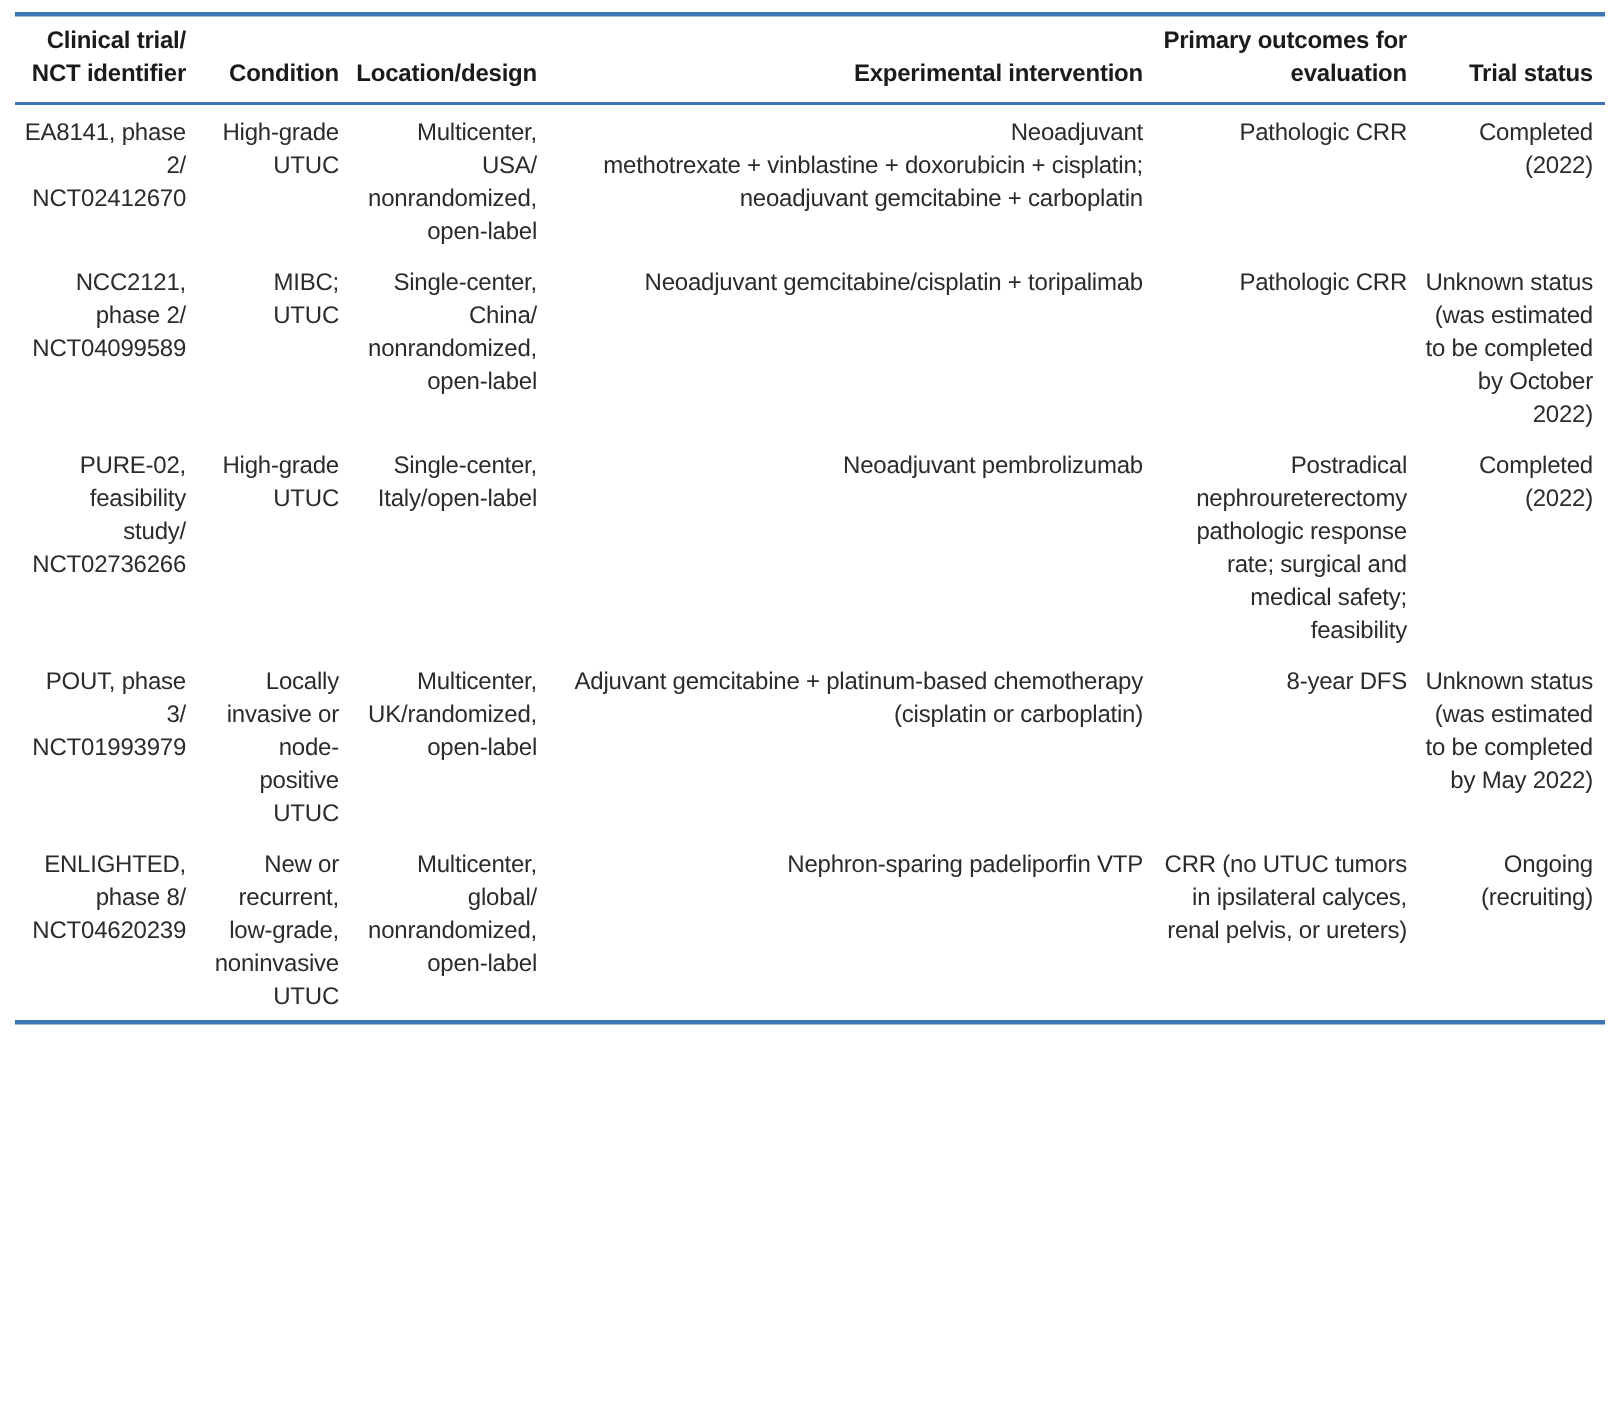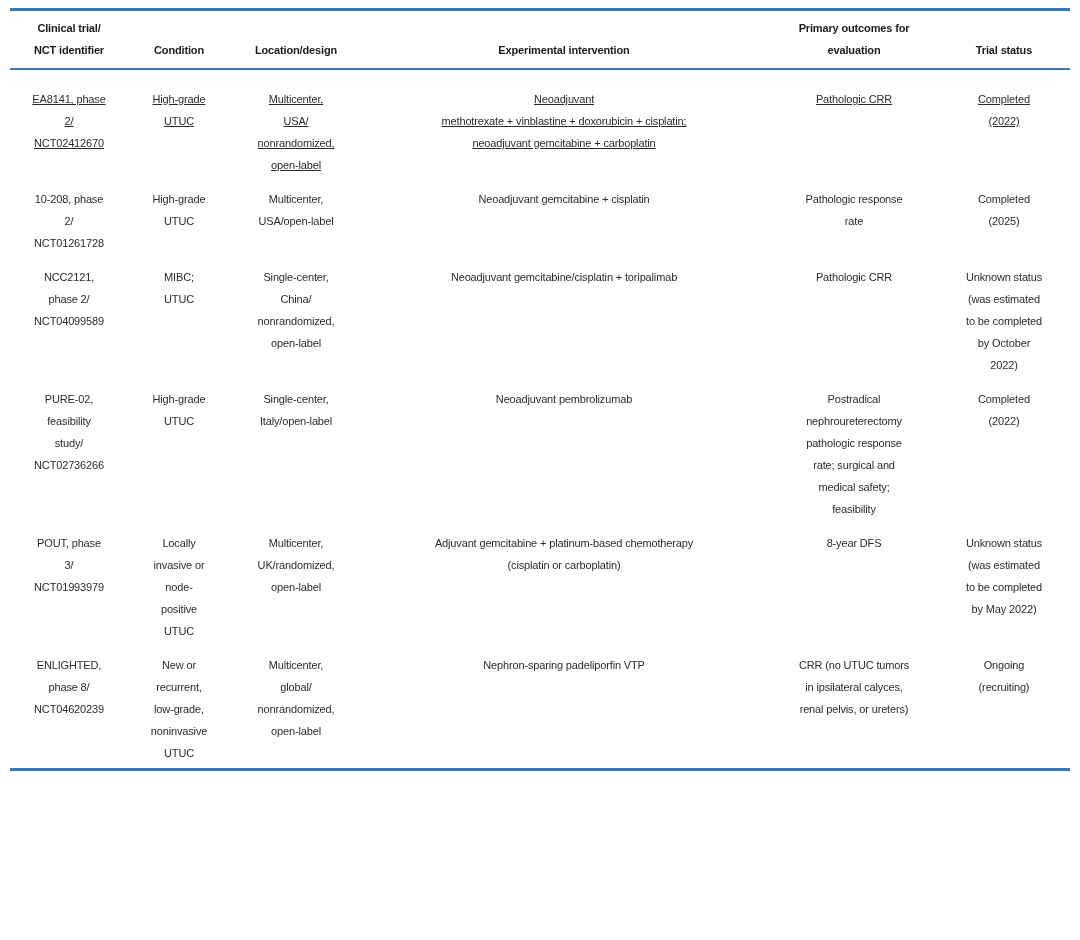--- a/index.html
+++ b/index.html
@@ -19,40 +19,40 @@
     width: 1060px;
   }
   table.trials {
     width: 1060px;
     border-collapse: collapse;
     table-layout: fixed;
     border-top: 3px solid #3e75b5;
     border-bottom: 3px solid #3e75b5;
   }
   table.trials th, table.trials td {
-    font-size: 11px;
+    font-size: 16px;
     line-height: 22px;
     letter-spacing: -0.15px;
-    text-align: center;
+    text-align: right;
     white-space: pre-line;
     word-wrap: break-word;
   }
   table.trials thead th {
     border-bottom: 2px solid #3e75b5;
     vertical-align: bottom;
     font-weight: 700;
     color: #1b1b1b;
     padding: 6px 8px 7px 0;
   }
   table.trials tbody td {
     vertical-align: top;
     color: #2b2b2b;
     padding: 0 8px 12px 0;
   }
-  table.trials tbody tr:first-child td { padding-top: 18px; text-decoration: underline; }
+  table.trials tbody tr:first-child td { padding-top: 8px; }
   table.trials tbody tr:last-child td { padding-bottom: 4px; }
   table.trials th:first-child, table.trials td:first-child { padding-left: 4px; }
   col.c1 { width: 122px; }
   col.c2 { width: 102px; }
   col.c3 { width: 132px; }
   col.c4 { width: 404px; }
   col.c5 { width: 176px; }
   col.c6 { width: 124px; }
 </style>
 </head>
@@ -91,34 +91,20 @@
           <td>Multicenter,
 USA/
 nonrandomized,
 open-label</td>
           <td>Neoadjuvant
 methotrexate + vinblastine + doxorubicin + cisplatin;
 neoadjuvant gemcitabine + carboplatin</td>
           <td>Pathologic CRR</td>
           <td>Completed
 (2022)</td>
-        </tr>
-        <tr>
-          <td>10-208, phase
-2/
-NCT01261728</td>
-          <td>High-grade
-UTUC</td>
-          <td>Multicenter,
-USA/open-label</td>
-          <td>Neoadjuvant gemcitabine + cisplatin</td>
-          <td>Pathologic response
-rate</td>
-          <td>Completed
-(2025)</td>
         </tr>
         <tr>
           <td>NCC2121,
 phase 2/
 NCT04099589</td>
           <td>MIBC;
 UTUC</td>
           <td>Single-center,
 China/
 nonrandomized,

